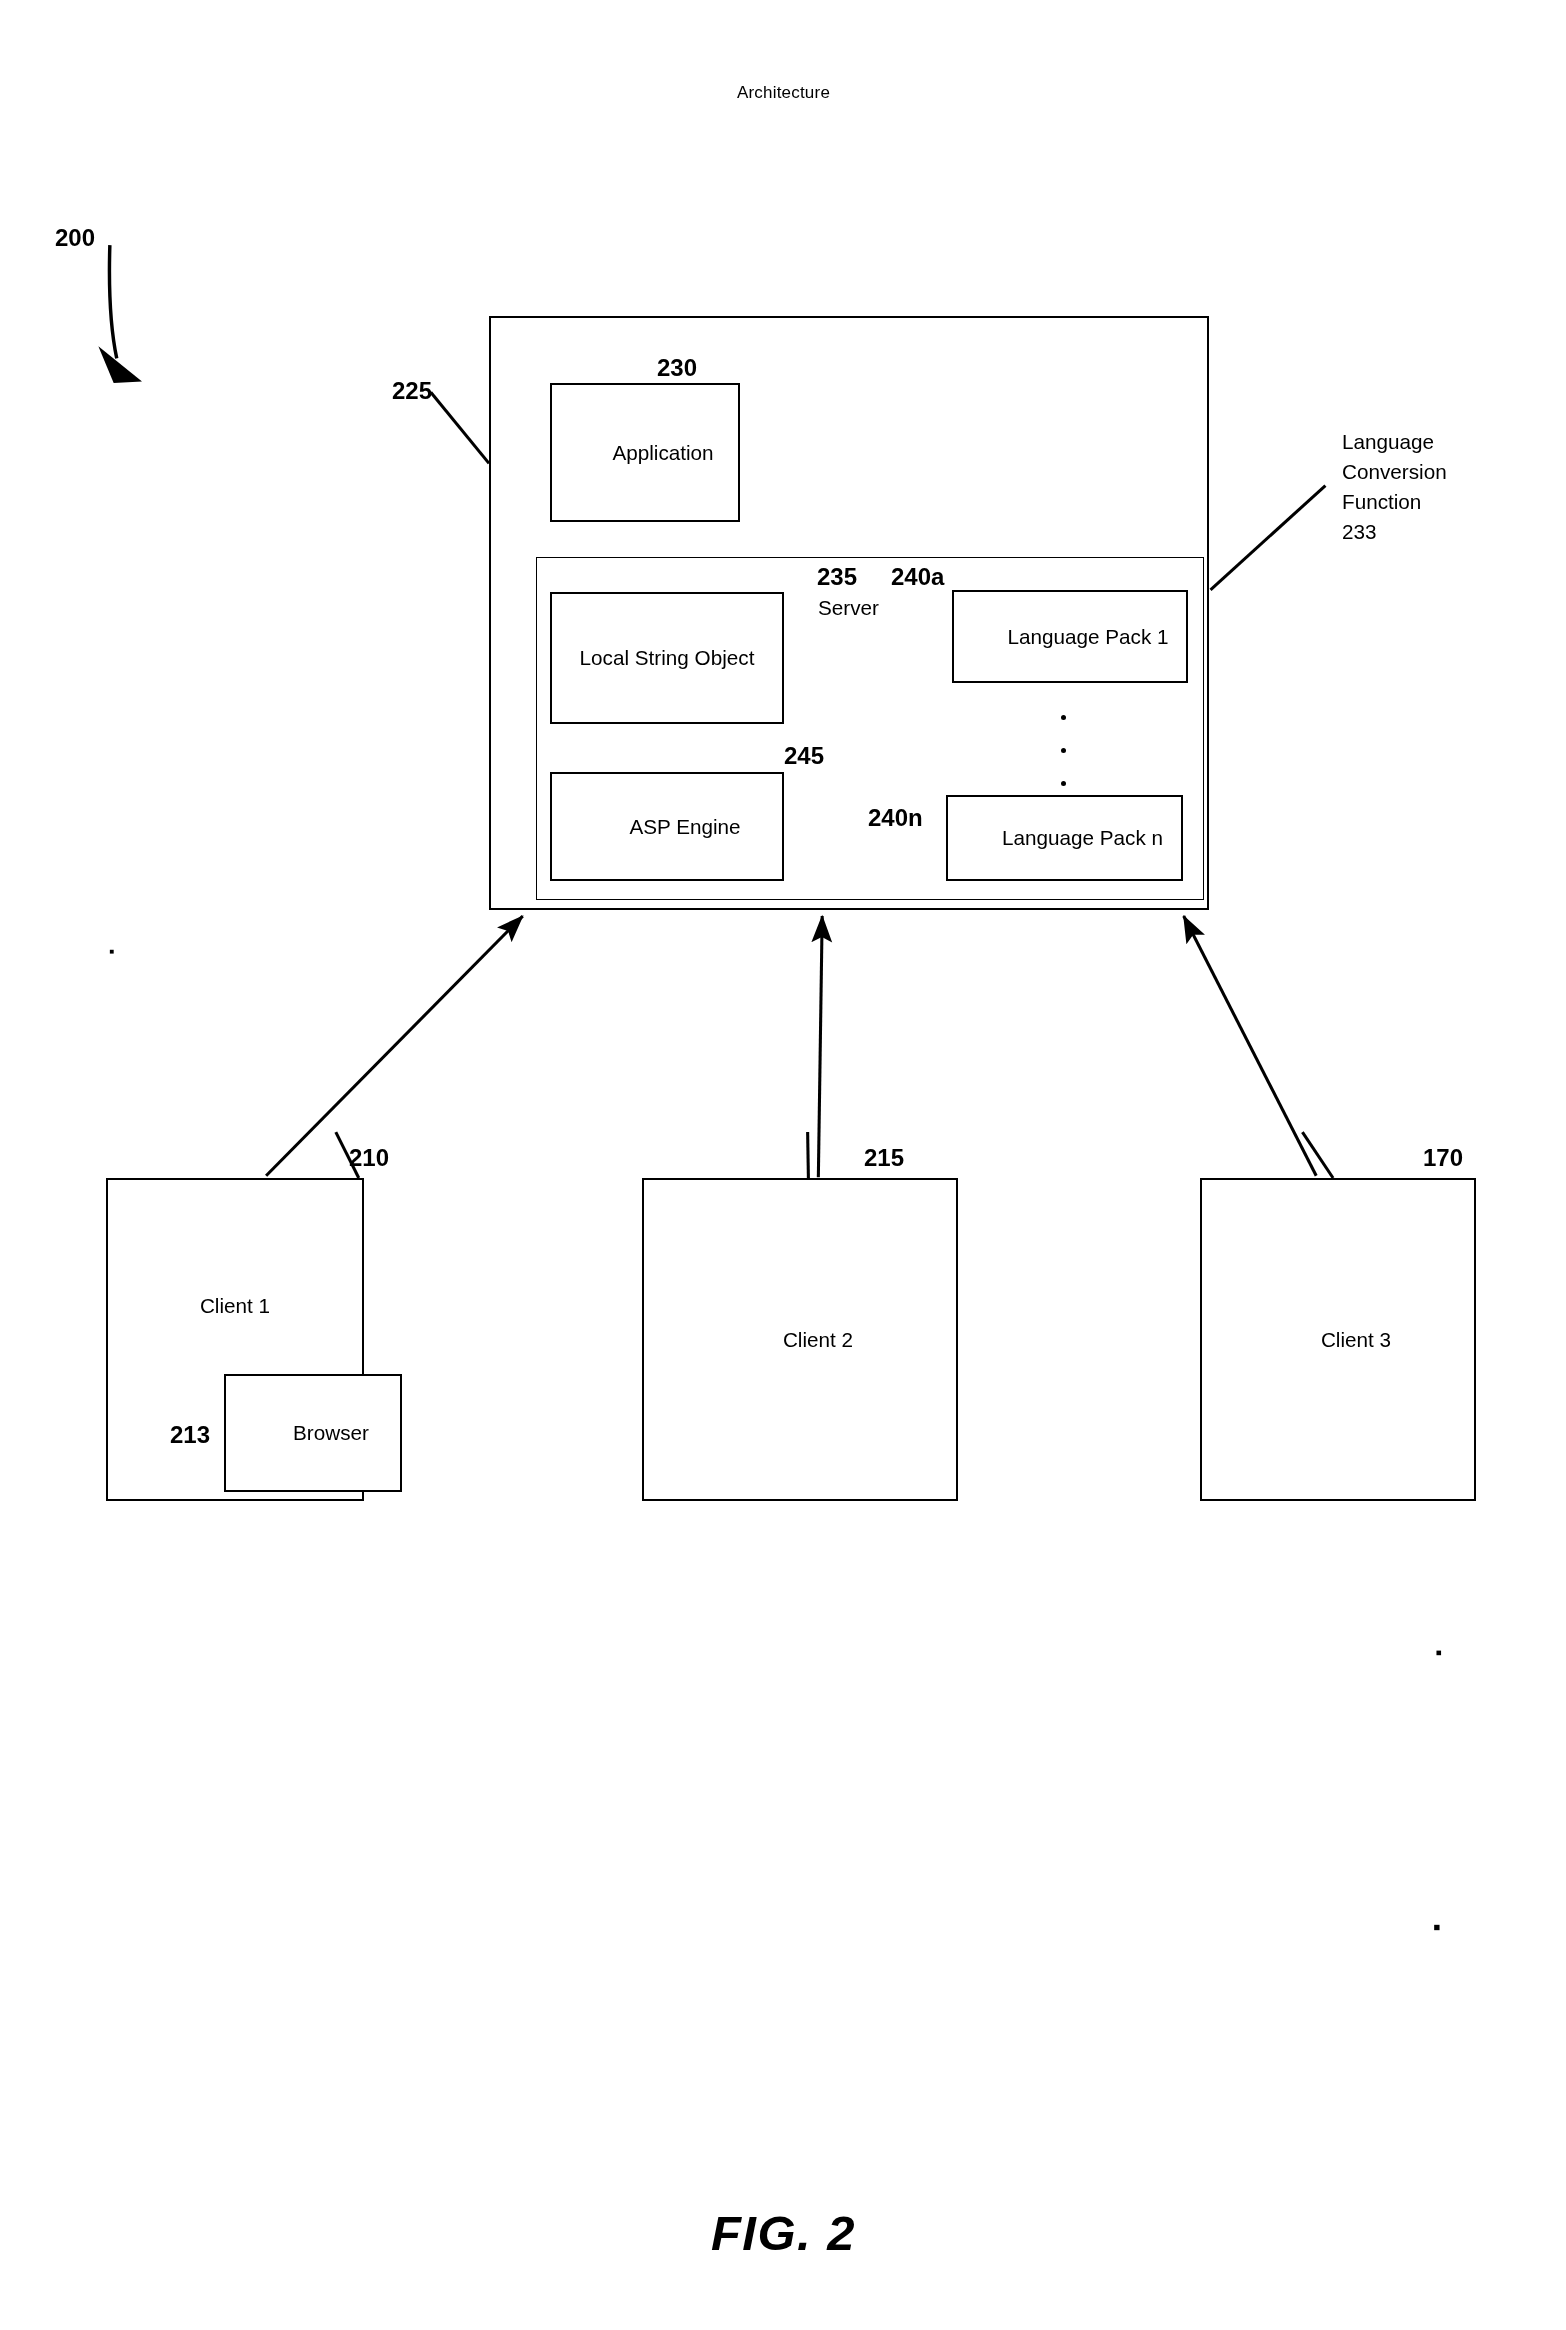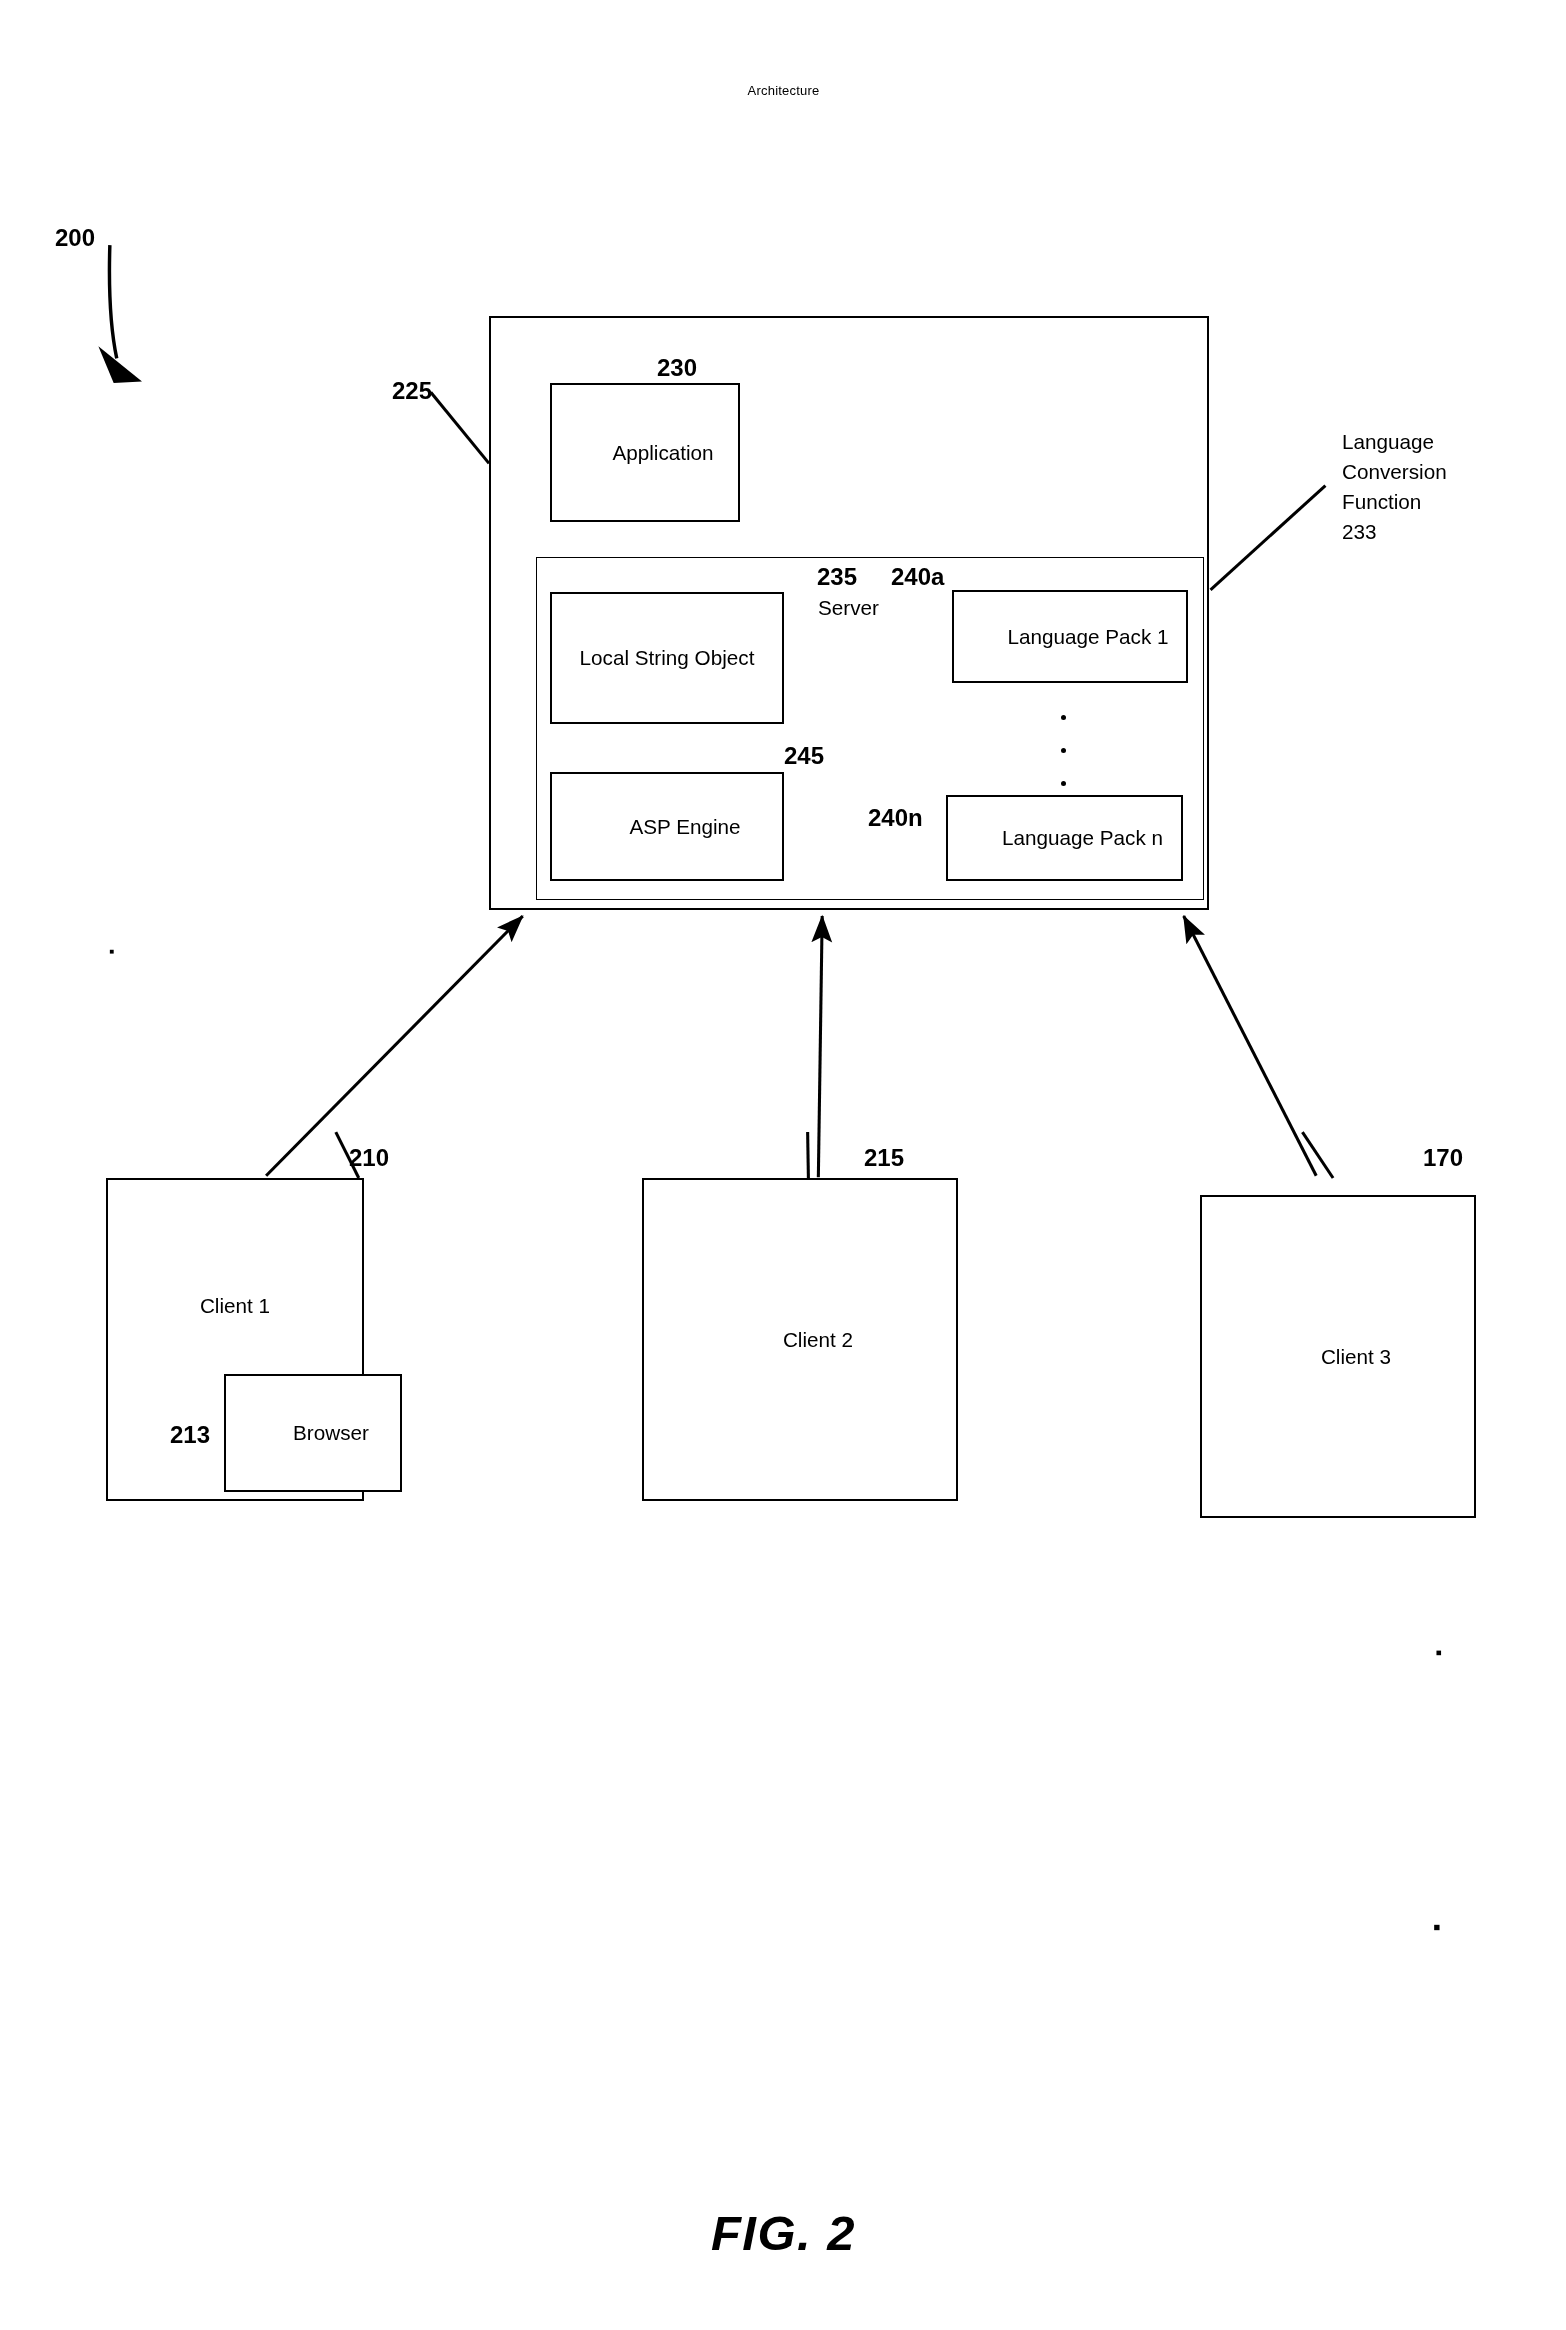--- a/index.html
+++ b/index.html
@@ -17,21 +17,21 @@
     height: 2330px;
     background: #ffffff;
     overflow: hidden;
   }
   .abs { position: absolute; }
 
   
   .doc-header {
     top: 83px; left: 0; width: 1567px;
     text-align: center;
-    font-size: 13px;
+    font-size: 17px;
     letter-spacing: 0.2px;
   }
   .fig-caption {
     top: 2205px; left: 0; width: 1567px;
     text-align: center;
     font-size: 49px;
     font-weight: bold;
     font-style: italic;
     letter-spacing: 1.5px;
   }
@@ -175,21 +175,21 @@
   <div class="abs box" style="left:224px; top:1374px; width:178px; height:118px;">
     <div class="box-label mid">Browser</div>
   </div>
   <div class="abs ref" style="top:1421px; left:170px;">213</div>
 
   <div class="abs box" style="left:642px; top:1178px; width:316px; height:323px;">
     <div class="box-label mid">Client 2</div>
   </div>
   <div class="abs ref" style="top:1144px; left:864px;">215</div>
 
-  <div class="abs box" style="left:1200px; top:1178px; width:276px; height:323px;margin-top:17px;">
+  <div class="abs box" style="left:1200px; top:1178px; width:276px; height:323px;">
     <div class="box-label mid">Client 3</div>
   </div>
   <div class="abs ref" style="top:1144px; left:1423px;">170</div>
 
   <div class="abs fig-caption">FIG. 2</div>
 
 </div>
 
 
 </body></html>

